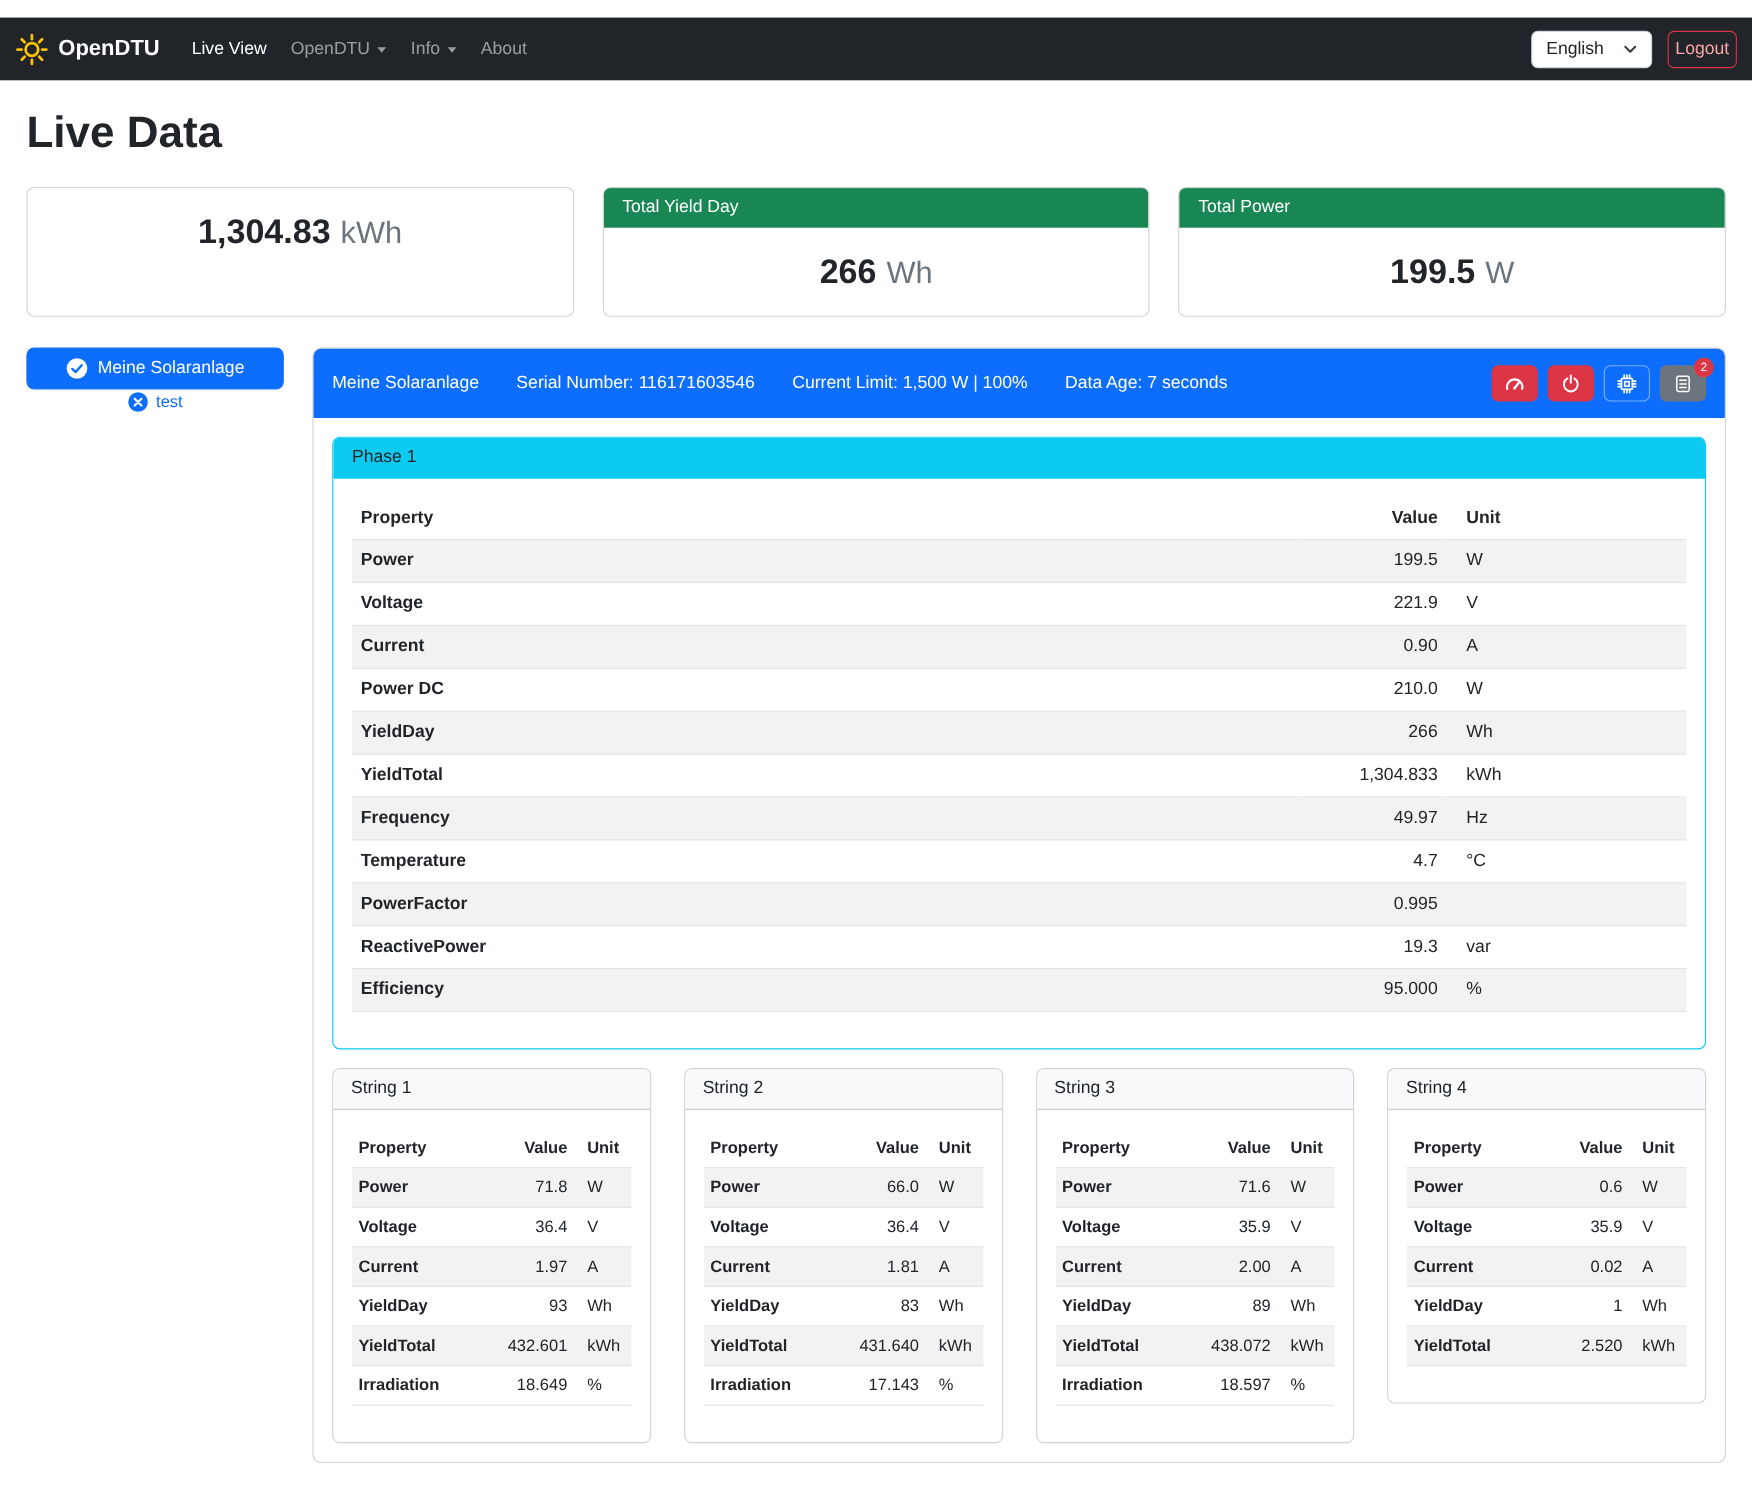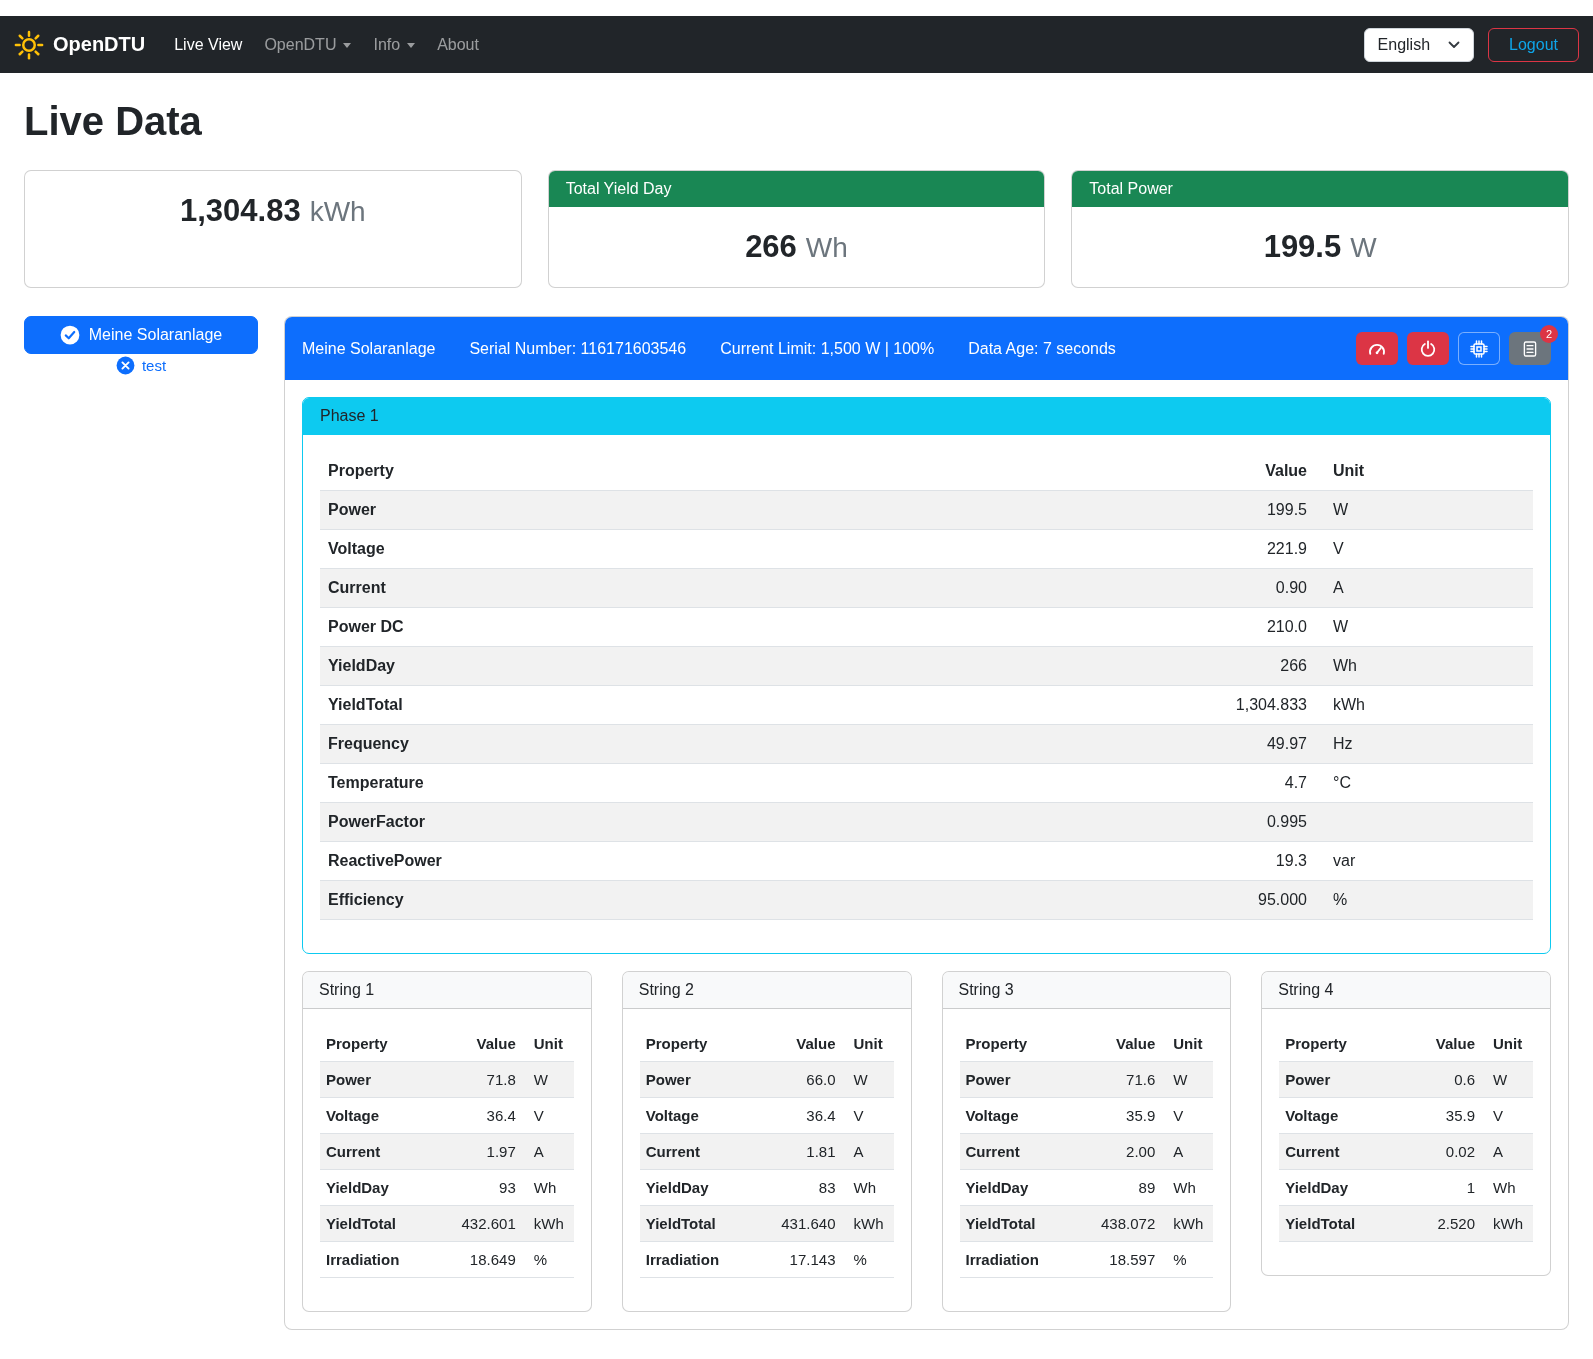--- a/index.html
+++ b/index.html
@@ -8,21 +8,21 @@
 
   
   .navbar { display:flex; align-items:center; background:#212529; height:57px; padding:0 14px;margin-top:16px; }
   .brand { display:flex; align-items:center; gap:9px; color:#fff; font-size:20px; font-weight:600; margin-right:18px; cursor:pointer; }
   .nav-links { display:flex; align-items:center; }
   .nav-link { color:rgba(255,255,255,.55); font-size:16px; padding:8px 11px; cursor:pointer; display:flex; align-items:center; gap:7px; text-decoration:none; }
   .nav-link.active { color:#fff; }
   .caret-down { width:0; height:0; border-left:4.5px solid transparent; border-right:4.5px solid transparent; border-top:5px solid currentColor; display:inline-block; margin-top:2px; }
   .nav-right { margin-left:auto; display:flex; align-items:center; gap:14px; }
   .lang-select { background:#fff; color:#212529; border:1px solid #ced4da; border-radius:6px; padding:7px 13px; font-size:16px; display:flex; align-items:center; gap:18px; cursor:pointer; }
-  .logout-btn { background:transparent; color:#0ea5e9; border:1px solid #dc3545; border-radius:6px; padding:7px 20px; font-size:16px; cursor:pointer; font-family:inherit; }
+  .logout-btn { background:transparent; color:#fca5a5; border:1px solid #dc3545; border-radius:6px; padding:7px 6px; font-size:16px; cursor:pointer; font-family:inherit; }
 
   
   .main { padding:12px 24px 26px; }
   .page-title { font-size:40px; font-weight:600; margin:14px 0 26px; }
 
   .summary-row { display:grid; grid-template-columns:repeat(3,1fr); gap:26px; margin-bottom:28px; }
   .card { border:1px solid rgba(0,0,0,.18); border-radius:7px; background:#fff; overflow:hidden; }
   .card-header-success { background:#198754; color:#fff; padding:9px 17px; font-size:16px; }
   .card-body-center { text-align:center; padding:22px 16px; }
   .big-value { font-size:31px; font-weight:700; color:#212529; }

